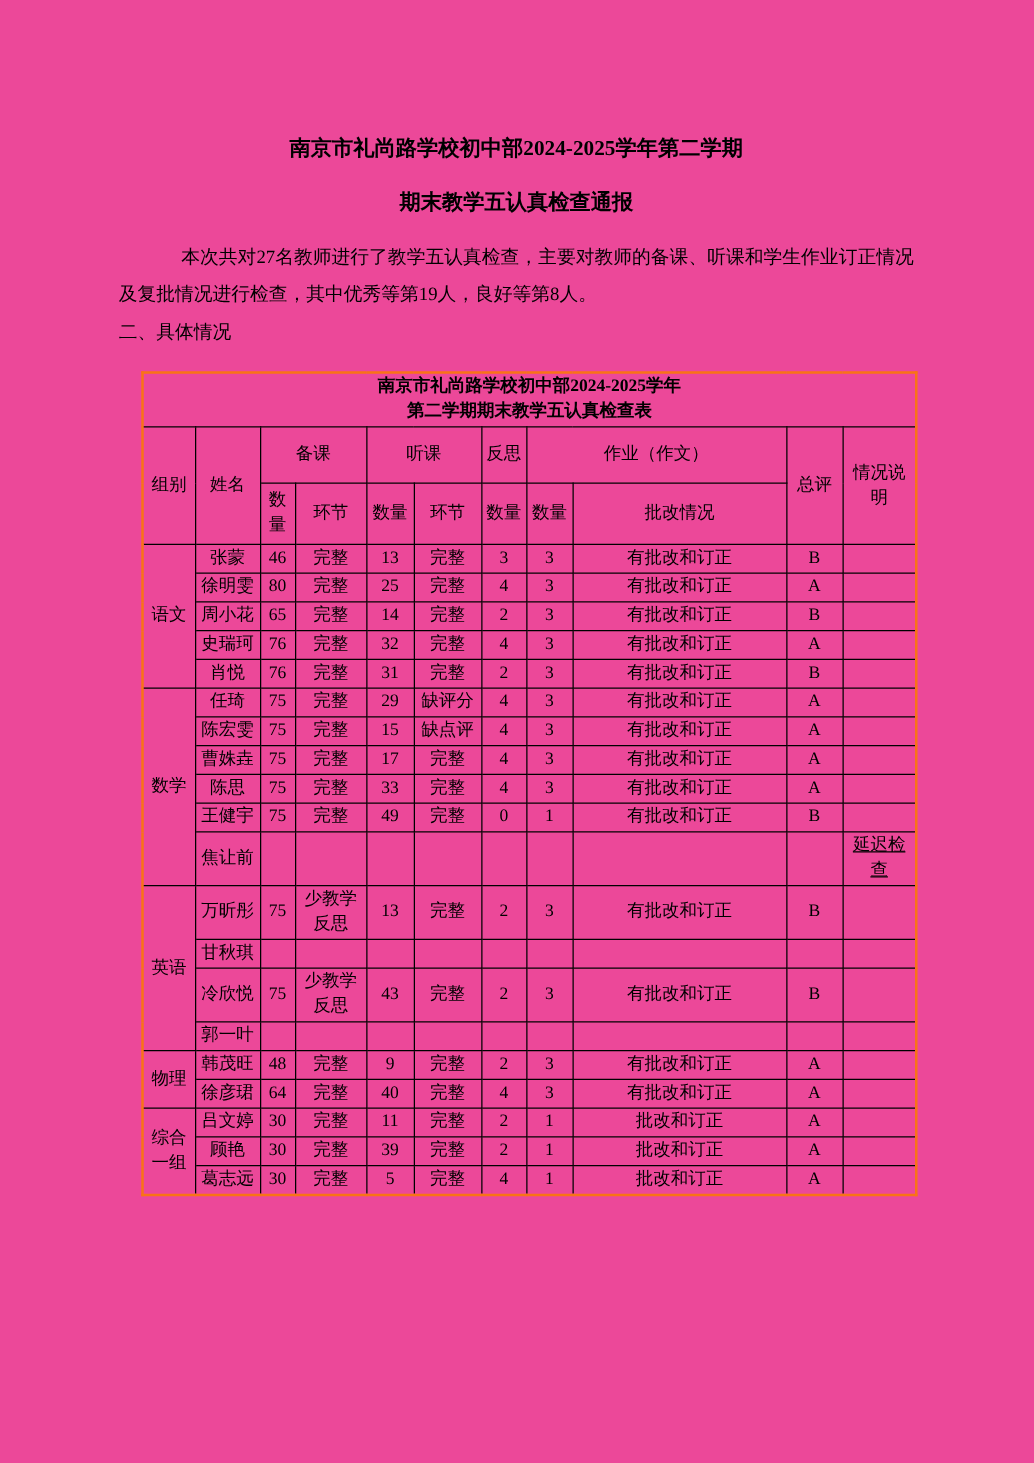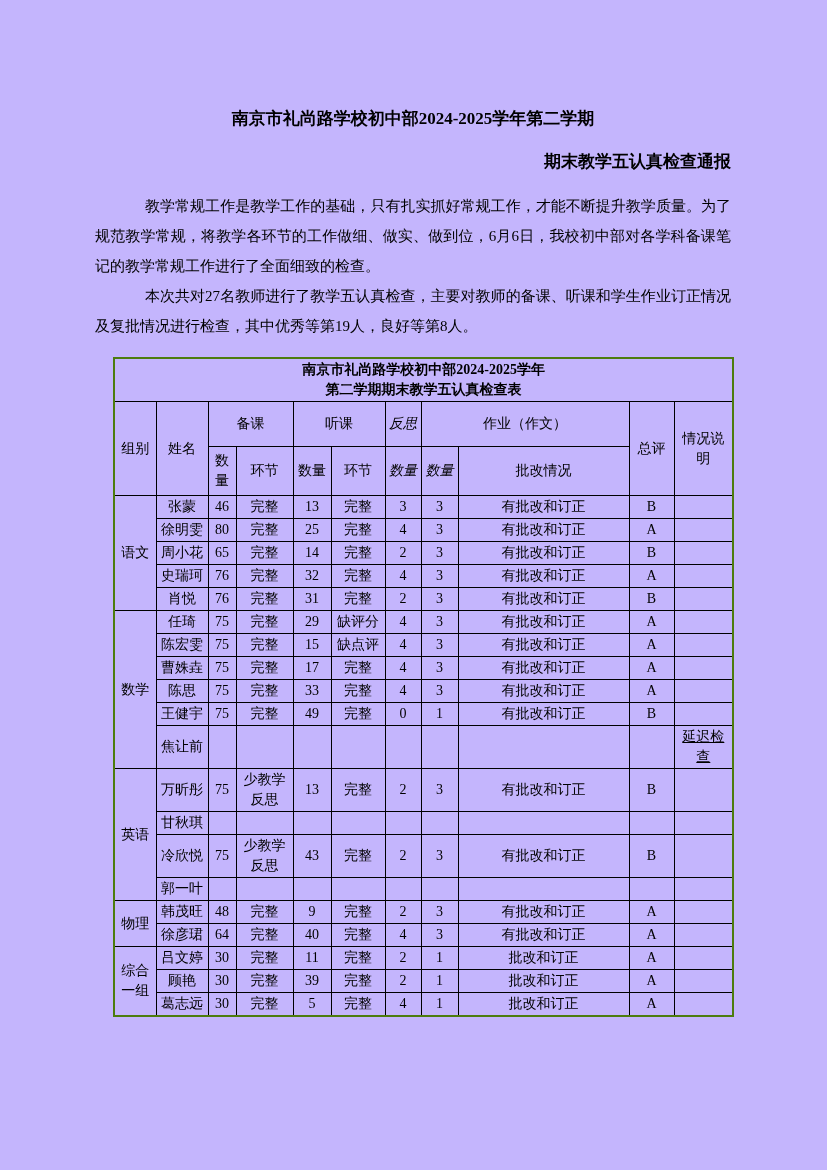--- a/index.html
+++ b/index.html
@@ -1,86 +1,86 @@
 <!DOCTYPE html>
 <html><head>
 <meta charset="utf-8">
 <style>
   html,body{margin:0;padding:0;background:#e8e8e8;}
   .page{
     position:relative;
     width:827px;height:1170px;
-    background:#c4b5fd;
+    background:#ec4899;
     margin:0 auto;
     overflow:hidden;
     font-family:"Liberation Serif","DejaVu Serif",serif;
     color:#000;
   }
   .content{
     position:absolute;
     left:95px;top:106px;
     width:636px;
   }
   .doc-title{
     font-size:17px;font-weight:bold;
     text-align:center;
     line-height:26px;
     margin:0 0 17px 0;
   }
-  .doc-title.second{margin-bottom:16px;text-align:right;}
+  .doc-title.second{margin-bottom:16px;}
   .body-par{
     font-size:15px;line-height:30px;
     margin:0;text-align:justify;
     text-indent:50px;
   }
   .section-heading{
     font-size:15px;line-height:30px;
     margin:0;
   }
   table.check{
     border-collapse:collapse;
     table-layout:fixed;
     width:619px;
     margin:16px 0 0 18px;
-    border:2px solid #4d7c0f;
+    border:2px solid #f97316;
     padding-left:42px;
   }
   table.check td{
     border:1px solid #000;
     text-align:center;
     vertical-align:middle;
     font-size:14px;
     line-height:20px;
     padding:1px 2px;
     overflow:hidden;
     word-break:break-all;
   }
   td.tbl-title{
     font-size:15px;font-weight:bold;
     line-height:19px;height:38px;
   }
   tr.hrow1 td{height:42px;}
   tr.hrow2 td{height:46px;}
   tbody tr{height:23px;}
-  td.narrow-pad{padding:1px 9px;font-style:italic;}
+  td.narrow-pad{padding:1px 9px;}
   td[data-name="note-cell"]{padding:1px 10px;text-decoration:underline;}
 </style>
 </head>
 <body>
 
 <div class="page" data-name="document-page">
   <div class="content" data-name="document-content">
 
     <p class="doc-title" data-name="doc-title-line1">南京市礼尚路学校初中部2024-2025学年第二学期</p>
     <p class="doc-title second" data-name="doc-title-line2">期末教学五认真检查通报</p>
 
-    <p class="body-par" data-name="intro-paragraph">教学常规工作是教学工作的基础，只有扎实抓好常规工作，才能不断提升教学质量。为了规范教学常规，将教学各环节的工作做细、做实、做到位，6月6日，我校初中部对各学科备课笔记的教学常规工作进行了全面细致的检查。</p>
 
     <p class="body-par" data-name="section-1-paragraph">本次共对27名教师进行了教学五认真检查，主要对教师的备课、听课和学生作业订正情况及复批情况进行检查，其中优秀等第19人，良好等第8人。</p>
 
+    <p class="section-heading" data-name="section-2-heading">二、具体情况</p>
 
     <table class="check" data-name="check-table">
       <colgroup>
         <col style="width:42px">
           <col style="width:52px">
           <col style="width:28px">
         <col style="width:57px">
           <col style="width:38px">
           <col style="width:54px">
         <col style="width:36px">

